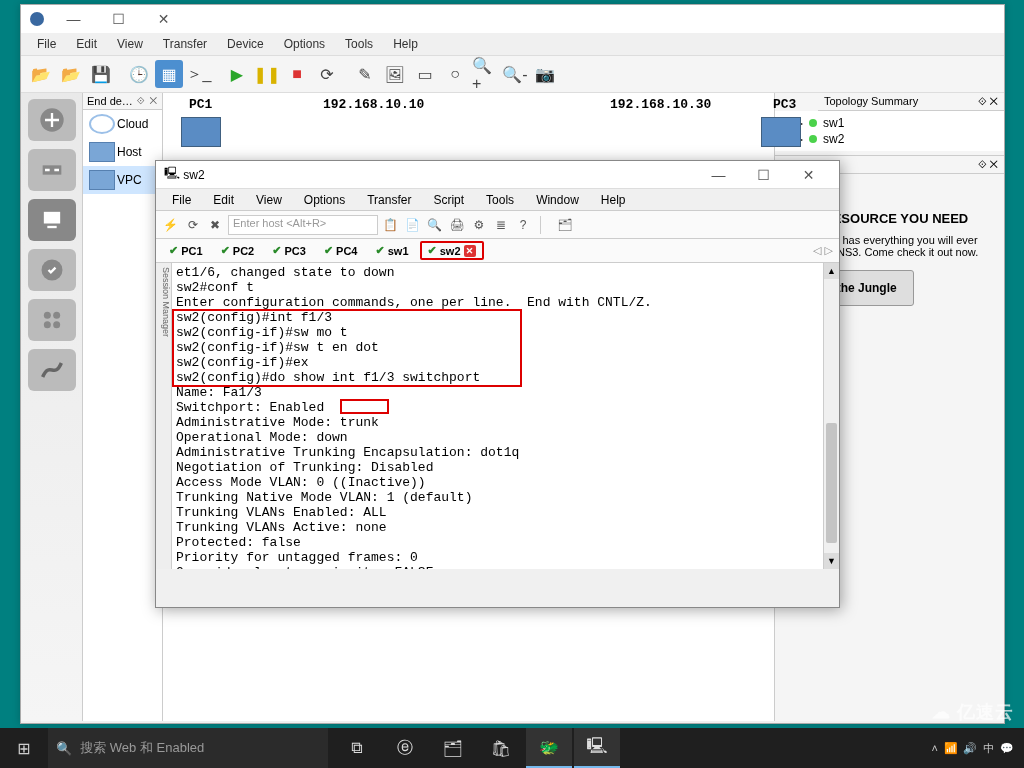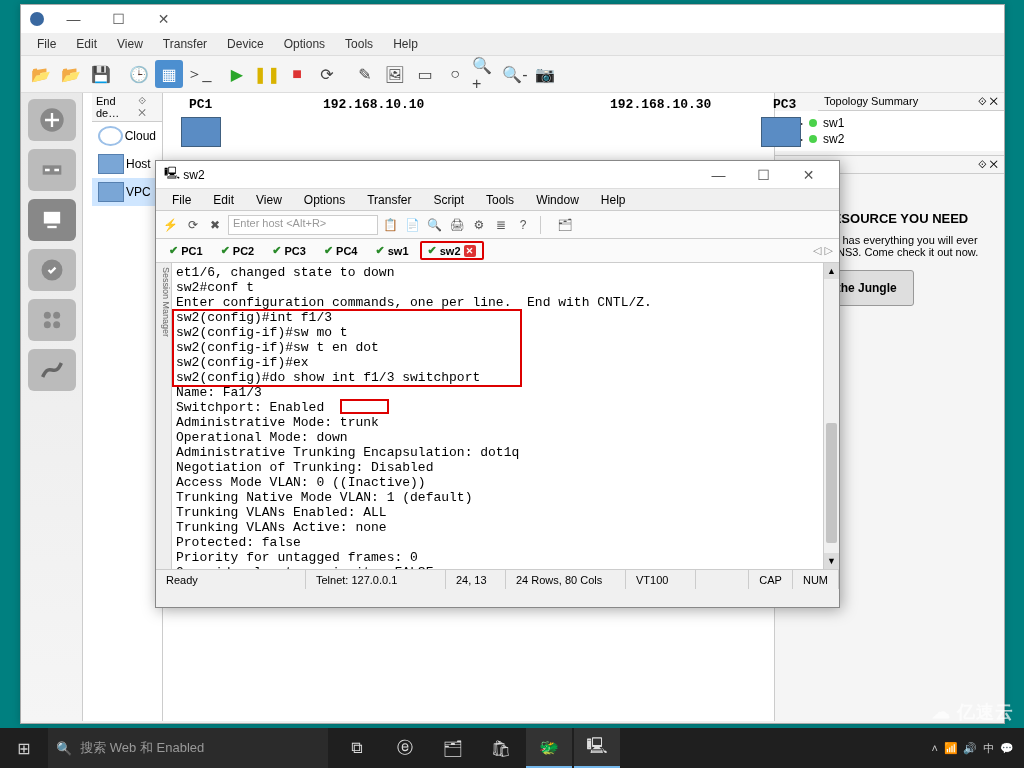--- a/index.html
+++ b/index.html
@@ -14,21 +14,21 @@
   .menubar { height:22px; display:flex; align-items:center; padding:0 8px; background:#f0f0f0; gap:4px; }
   .menubar span { padding:2px 8px; color:#333; }
   .toolbar { height:38px; display:flex; align-items:center; padding:0 6px; gap:2px; border-top:1px solid #ddd; border-bottom:1px solid #ddd; background:#f5f5f5; }
   .tbtn { width:28px; height:28px; border:1px solid transparent; border-radius:3px; display:flex; align-items:center; justify-content:center; font-size:16px; color:#444; }
   .tsep { width:6px; }
   .content { position:relative; display:flex; height:calc(100% - 90px); }
   .leftdock { width:62px; background:linear-gradient(#e9e9e9,#f5f5f5); border-right:1px solid #ccc; display:flex; flex-direction:column; align-items:center; padding-top:6px; gap:8px; }
   .devbtn { width:48px; height:42px; border-radius:6px; background:#bbb; display:flex; align-items:center; justify-content:center; }
   .devbtn svg { width:28px; height:28px; }
   .midarea { flex:1; position:relative; background:#fff; }
-  .devpanel { position:absolute; left:0; top:0; width:80px; height:100%; border-right:1px solid #ccc; background:#fff; overflow:hidden;padding-left:9px; }
+  .devpanel { position:absolute; left:0; top:0; width:80px; height:100%; border-right:1px solid #ccc; background:#fff; overflow:hidden; }
   .panel-title { font-size:11px; padding:2px 4px; border-bottom:1px solid #ccc; background:#f5f5f5; display:flex; justify-content:space-between; align-items:center; }
   .panel-title .px { font-size:10px; color:#666; letter-spacing:1px; }
   .devitem { display:flex; align-items:center; gap:2px; padding:4px 6px; font-size:12px; }
   .devitem .ic { width:26px; height:20px; background:#7aa6d6; border:1px solid #5680b0; }
   .devitem.cloud .ic { background:#fff; border:2px solid #9cc0e8; border-radius:50%; }
   .devitem.sel { background:#cfe6ff; }
   .canvas { position:absolute; left:80px; top:0; right:0; bottom:0; background:#fff; }
   .canvas-hdr { height:22px; display:flex; align-items:center; gap:36px; padding-left:30px; font-family:"Courier New",monospace; font-weight:bold; font-size:13px; }
   .canvas-hdr .ip1 { position:absolute; left:160px; }
   .canvas-hdr .ip2 { position:absolute; left:447px; }
@@ -328,30 +328,20 @@
 sw2(config)#█
       <div class="redbox1"></div>
       <div class="redbox2"></div>
     </div>
     <div class="scrollbar">
       <div class="sb-up">▲</div>
       <div class="sb-thumb"></div>
       <div class="sb-dn" style="position:absolute;bottom:0;left:0;right:0">▼</div>
     </div>
   </div>
-  <div class="statusbar">
-    <div class="ready">Ready</div>
-    <div style="width:140px">Telnet: 127.0.0.1</div>
-    <div style="width:60px">24, 13</div>
-    <div style="width:120px">24 Rows, 80 Cols</div>
-    <div style="width:70px">VT100</div>
-    <div style="flex:1"></div>
-    <div>CAP</div>
-    <div>NUM</div>
-  </div>
 </div>
 
 <div class="watermark">亿速云</div>
 
 <div class="taskbar">
   <div class="start">⊞</div>
   <div class="search">
     <span>🔍</span>
     <span>搜索 Web 和 Enabled</span>
   </div>

